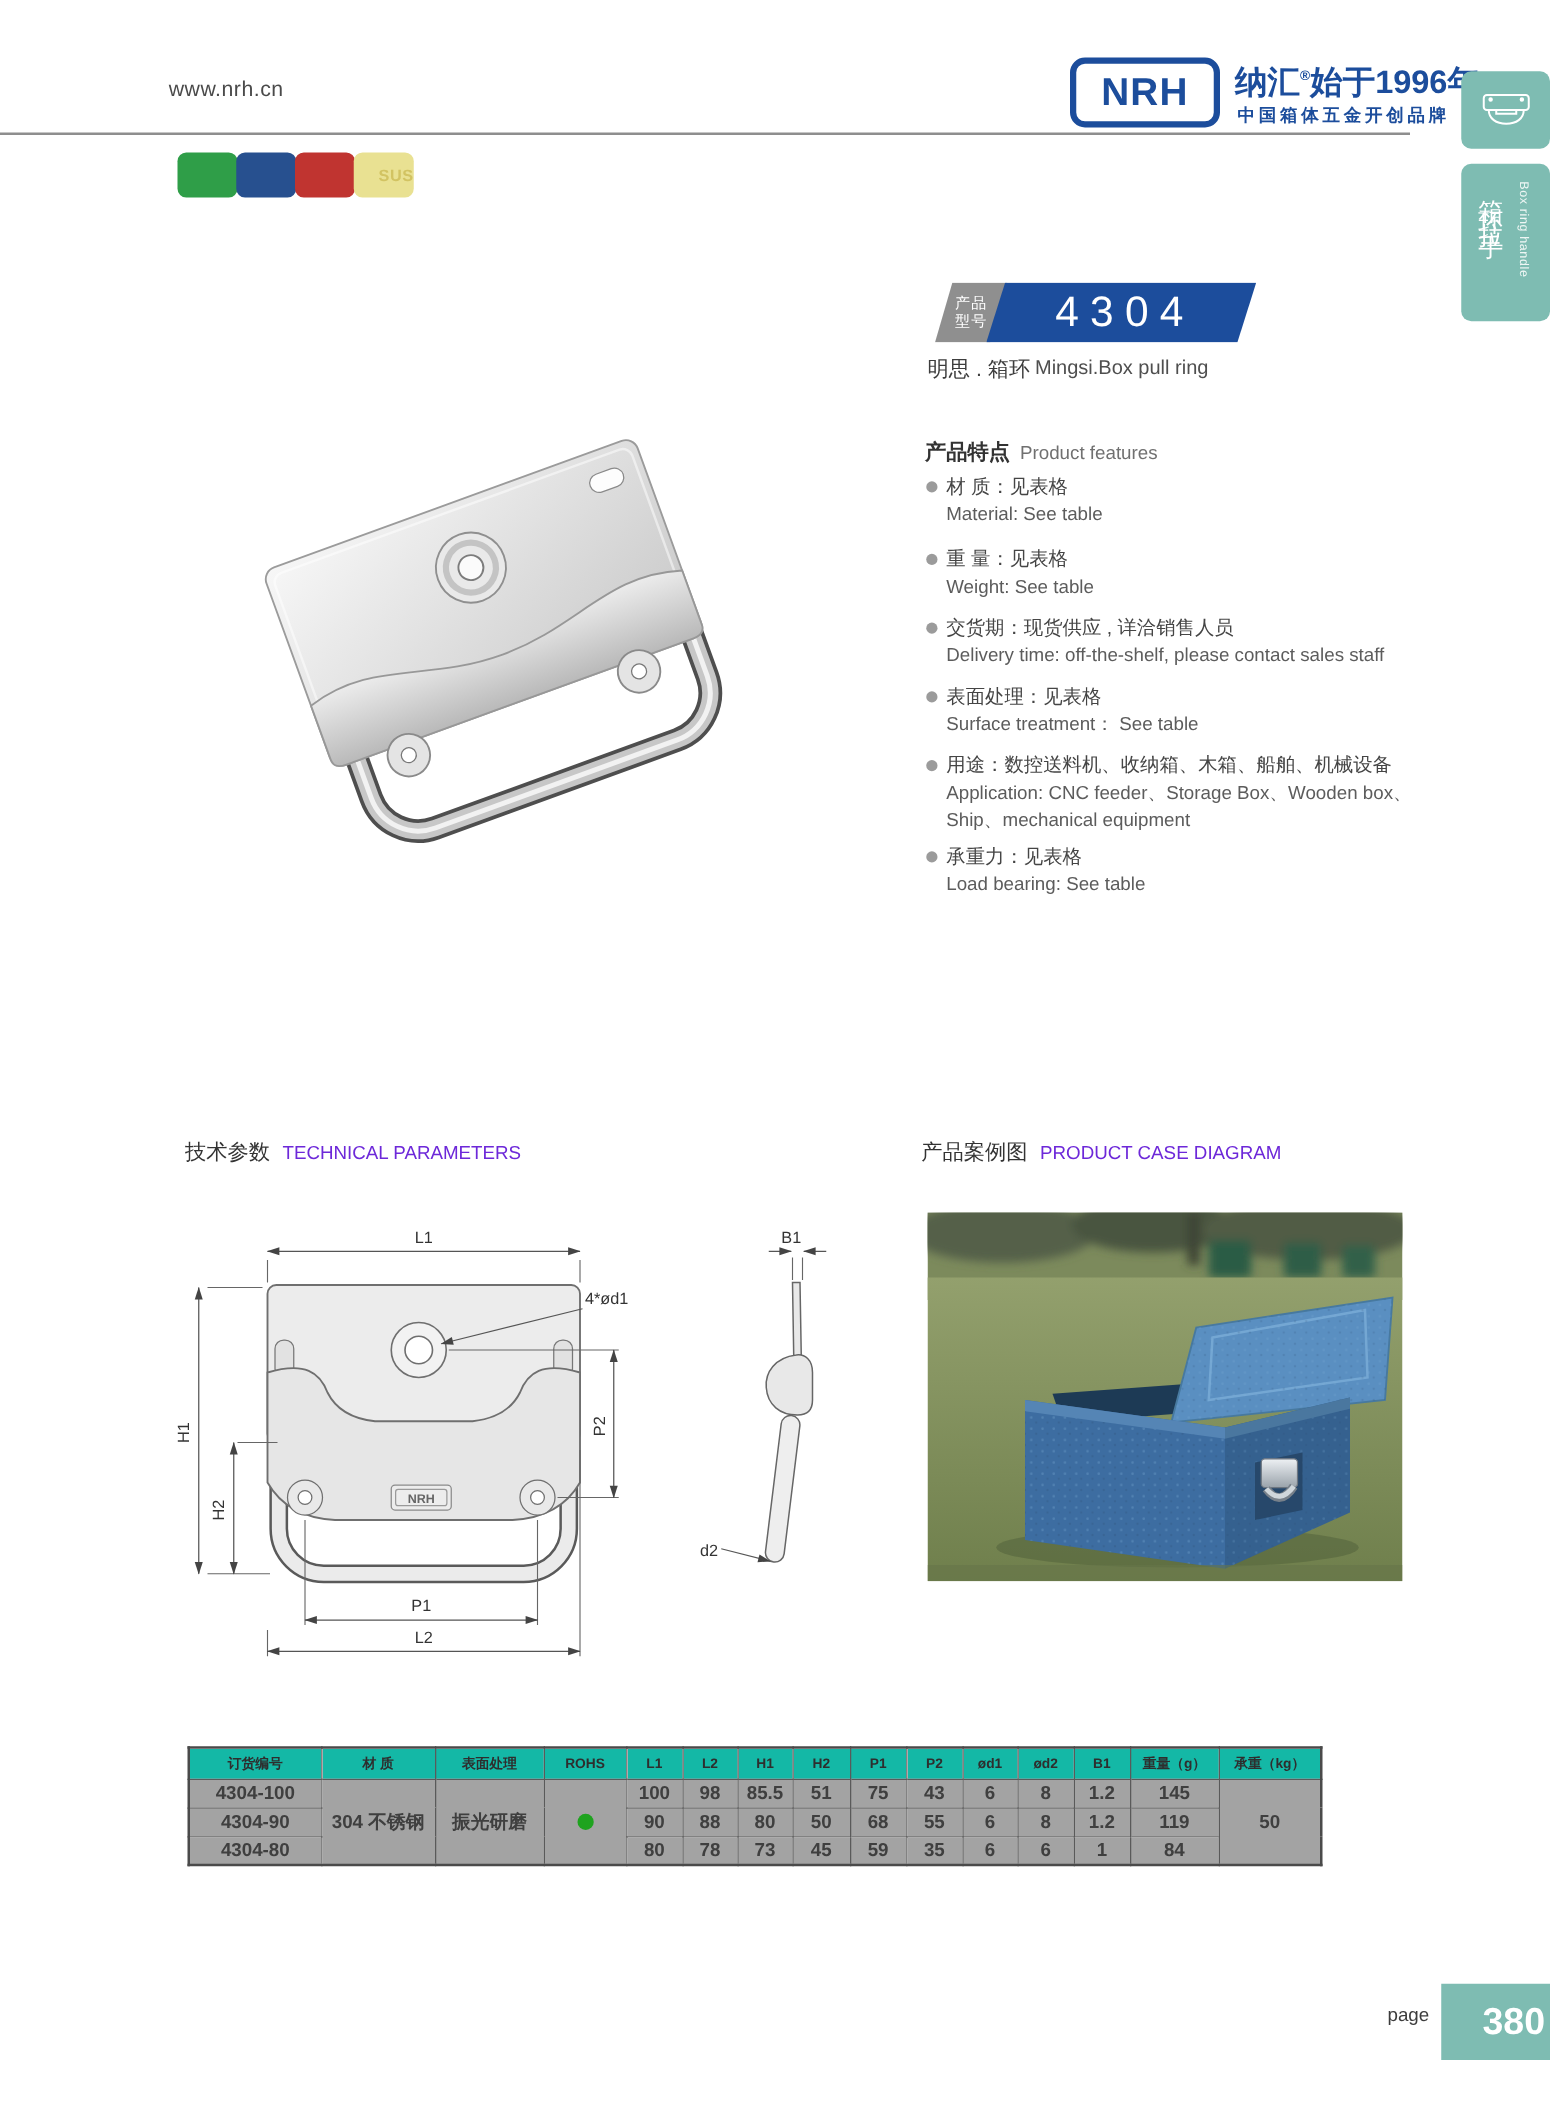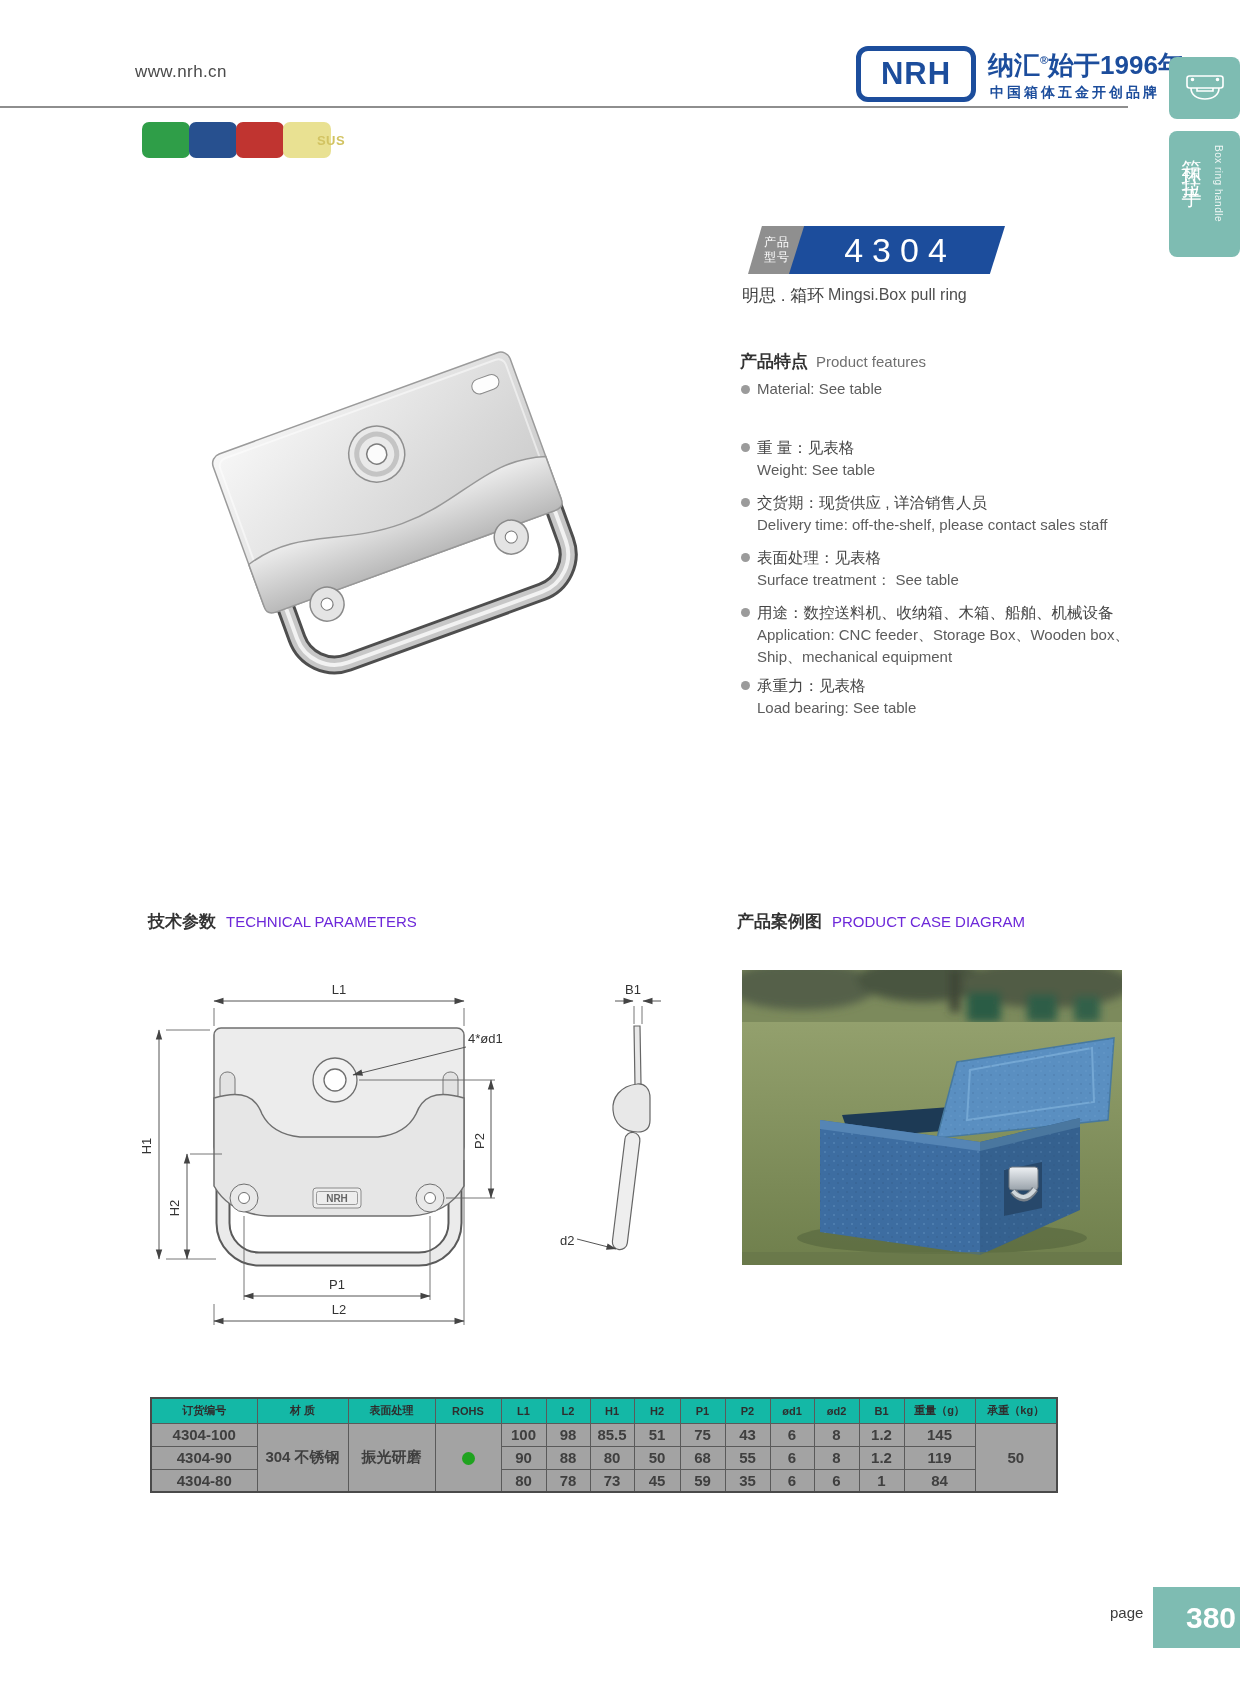--- a/index.html
+++ b/index.html
@@ -18,21 +18,21 @@
     left:856px; top:46px; width:120px; height:56px;
     border:5px solid #1c4d9c; border-radius:12px; background:#fff;
     display:flex; align-items:center; justify-content:center;
   }
   .logo-box span { font-size:31px; font-weight:bold; color:#1c4d9c; letter-spacing:1px; }
   .brand-name { left:988px; top:48px; font-size:26px; font-weight:bold; color:#1c4d9c; white-space:nowrap; }
   .brand-name sup { font-size:11px; }
   .brand-sub  { left:990px; top:84px; font-size:14px; font-weight:bold; color:#1c4d9c; letter-spacing:3px; white-space:nowrap; }
 
   
-  .badge { top:122px; width:36px; height:36px; border-radius:7px; display:flex; align-items:center; justify-content:center;padding-left:48px; }
+  .badge { top:122px; width:36px; height:36px; border-radius:7px; display:flex; align-items:center; justify-content:flex-end;padding-left:48px; }
   .badge-eco   { left:142px; background:#2f9e48; }
   .badge-tools { left:189px; background:#27508f; }
   .badge-cad   { left:236px; background:#c03430; }
   .badge-sus   { left:283px; background:#e9e192; }
   .badge-sus span { font-size:13px; font-weight:bold; color:#d2c362; letter-spacing:.5px; }
 
   
   .side-tab1 { left:1169px; top:57px;  width:71px; height:62px;  background:#7ebcb2; border-radius:8px; display:flex; align-items:center; justify-content:center; }
   .side-tab2 { left:1169px; top:131px; width:71px; height:126px; background:#7ebcb2; border-radius:8px; }
   .cat-cn { position:absolute; left:13px; top:13px; writing-mode:vertical-rl; text-orientation:upright; color:#ffffff; font-size:20px; letter-spacing:9px; line-height:1; }
@@ -58,21 +58,21 @@
   .feat-title { left:740px; top:350px; white-space:nowrap; }
   .feat-title .cn { font-size:17px; font-weight:bold; color:#333; }
   .feat-title .en { font-size:15px; color:#707070; margin-left:8px; }
   .feat-item { left:740px; width:424px; }
   .feat-item .dot { position:absolute; left:1px; top:7px; width:9px; height:9px; border-radius:50%; background:#9b9b9b; }
   .feat-item .cn { margin-left:17px; font-size:15.5px; color:#454545; line-height:23px; }
   .feat-item .en { margin-left:17px; font-size:15px;  color:#5c5c5c; line-height:22px; }
 
   
   .sec { white-space:nowrap; }
-  .sec .cn { font-size:17px; font-weight:bold; color:#333; }
+  .sec .cn { font-size:17px; font-weight:normal; color:#333; }
   .sec .en { font-size:15px; color:#6d28d9; margin-left:10px; }
   .sec-tech { left:148px; top:910px; }
   .sec-case { left:737px; top:910px; }
 
   
   .drawing-svg { left:110px; top:948px; }
   .photo-svg   { left:150px; top:278px; }
   .case-svg    { left:742px; top:970px; }
 
   
@@ -182,20 +182,21 @@
     <circle cx="348" cy="296" r="6" fill="#ffffff" stroke="#777777"></circle>
   </g>
 </svg>
 
 <div class="abs feat-title">
   <span class="cn">产品特点</span><span class="en">Product features</span>
 </div>
 
 <div class="abs feat-item" style="top:378px">
   <span class="dot"></span>
+  <div class="cn">材  质：见表格</div>
   <div class="en">Material: See table</div>
 </div>
 <div class="abs feat-item" style="top:436px">
   <span class="dot"></span>
   <div class="cn">重  量：见表格</div>
   <div class="en">Weight: See table</div>
 </div>
 <div class="abs feat-item" style="top:491px">
   <span class="dot"></span>
   <div class="cn">交货期：现货供应 , 详洽销售人员</div>

